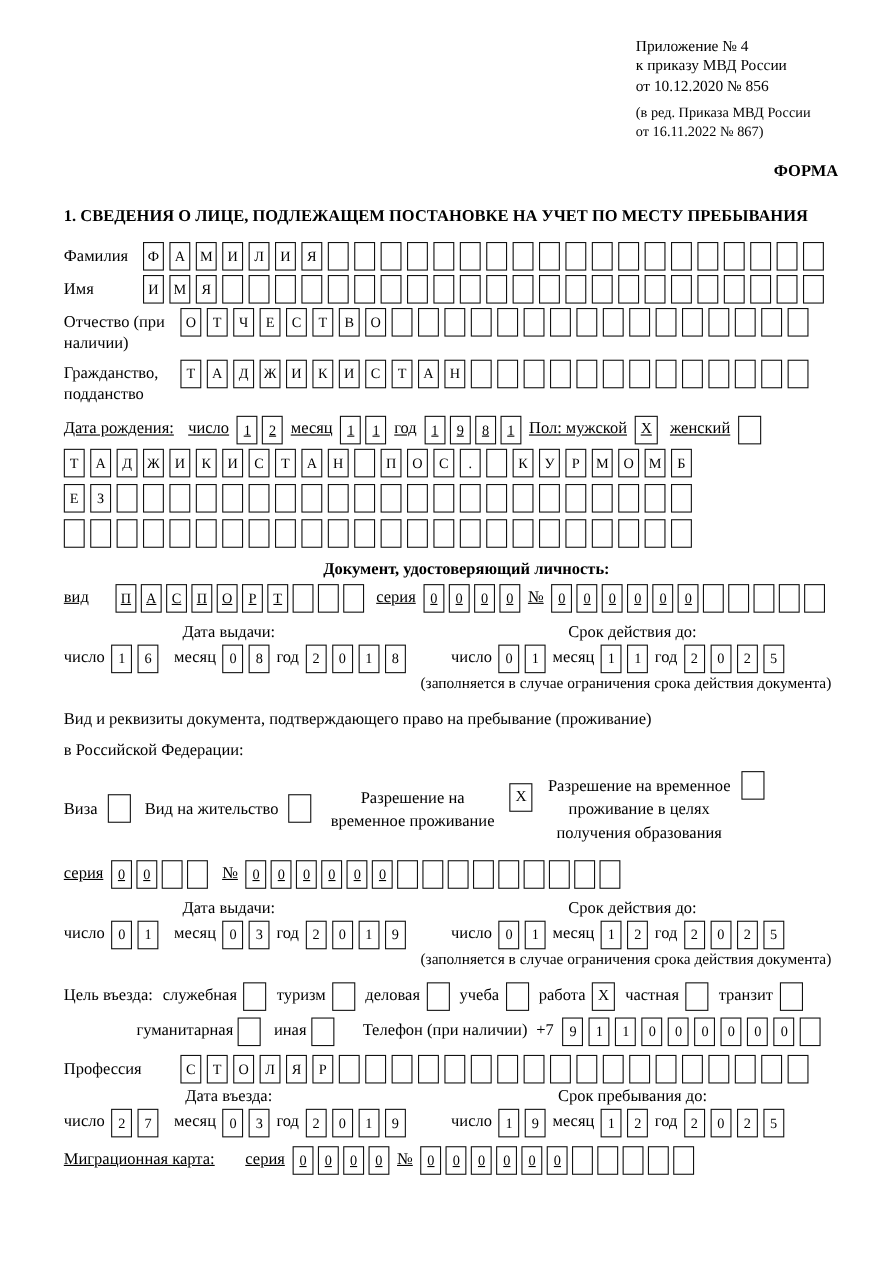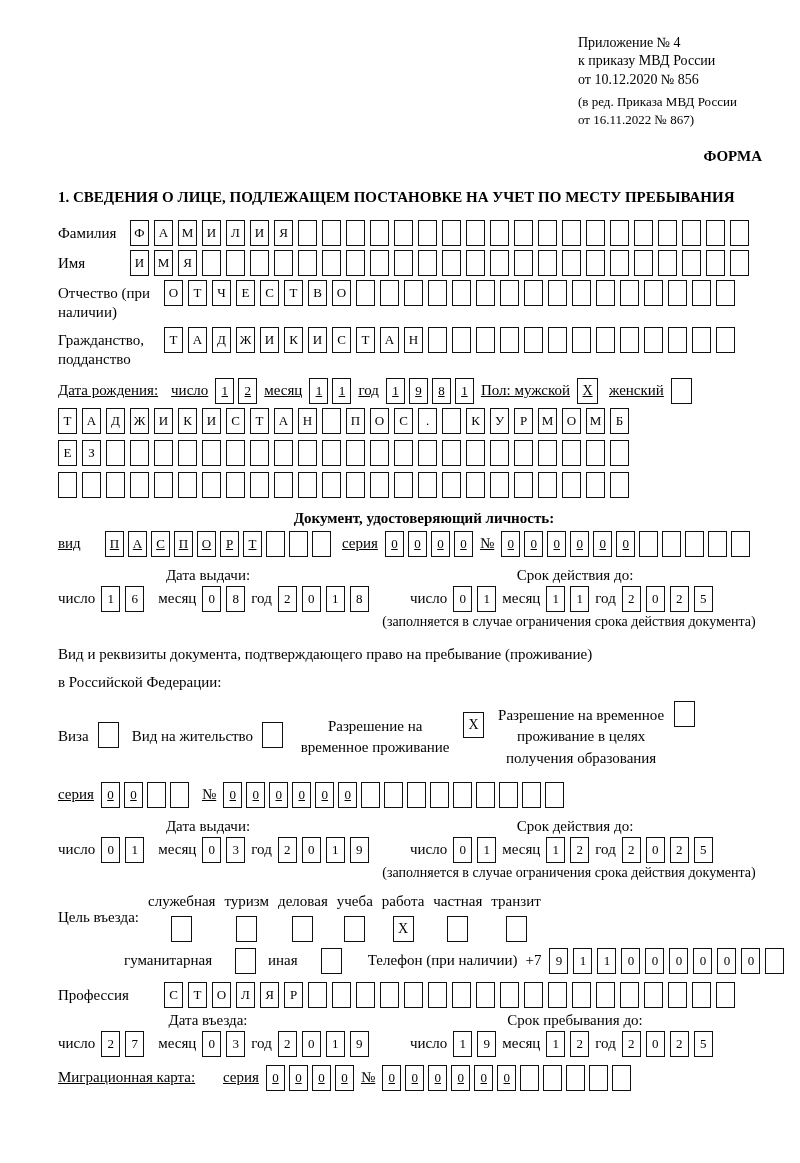--- a/index.html
+++ b/index.html
@@ -43,23 +43,23 @@
   .inline-row{display:flex;align-items:center;gap:7px;margin-bottom:4px;flex-wrap:nowrap;text-decoration:underline;}
   .inline-row .cells{gap:4px;}
 
   .intro{margin-top:10px;line-height:1.9;}
   .permits{display:flex;align-items:center;gap:13px;margin-top:4px;margin-bottom:12px;}
   .permit{display:flex;align-items:flex-start;gap:9px;}
   .permit .plabel{padding-top:4px;line-height:1.45;}
   .permit .c2{width:158px;text-align:center;} .permit .c3{width:168px;text-align:center;}
 
   .goal{display:flex;align-items:center;gap:9px;margin-top:12px;}
-  .goal .opt{display:flex;align-items:center;gap:6px;flex-direction:column;}
+  .goal .opt{display:flex;align-items:center;gap:6px;}
   .goal2{display:flex;align-items:center;gap:12px;margin-top:6px;margin-left:66px;}
-  .goal2 .opt{display:flex;align-items:center;gap:23px;}
+  .goal2 .opt{display:flex;align-items:center;gap:4px;}
   .phone{display:flex;align-items:center;gap:8px;margin-left:14px;}
 
   .mt8{margin-top:8px;}
 </style>
 </head>
 <body>
 
 <div class="page">
 
   <div class="appendix">

